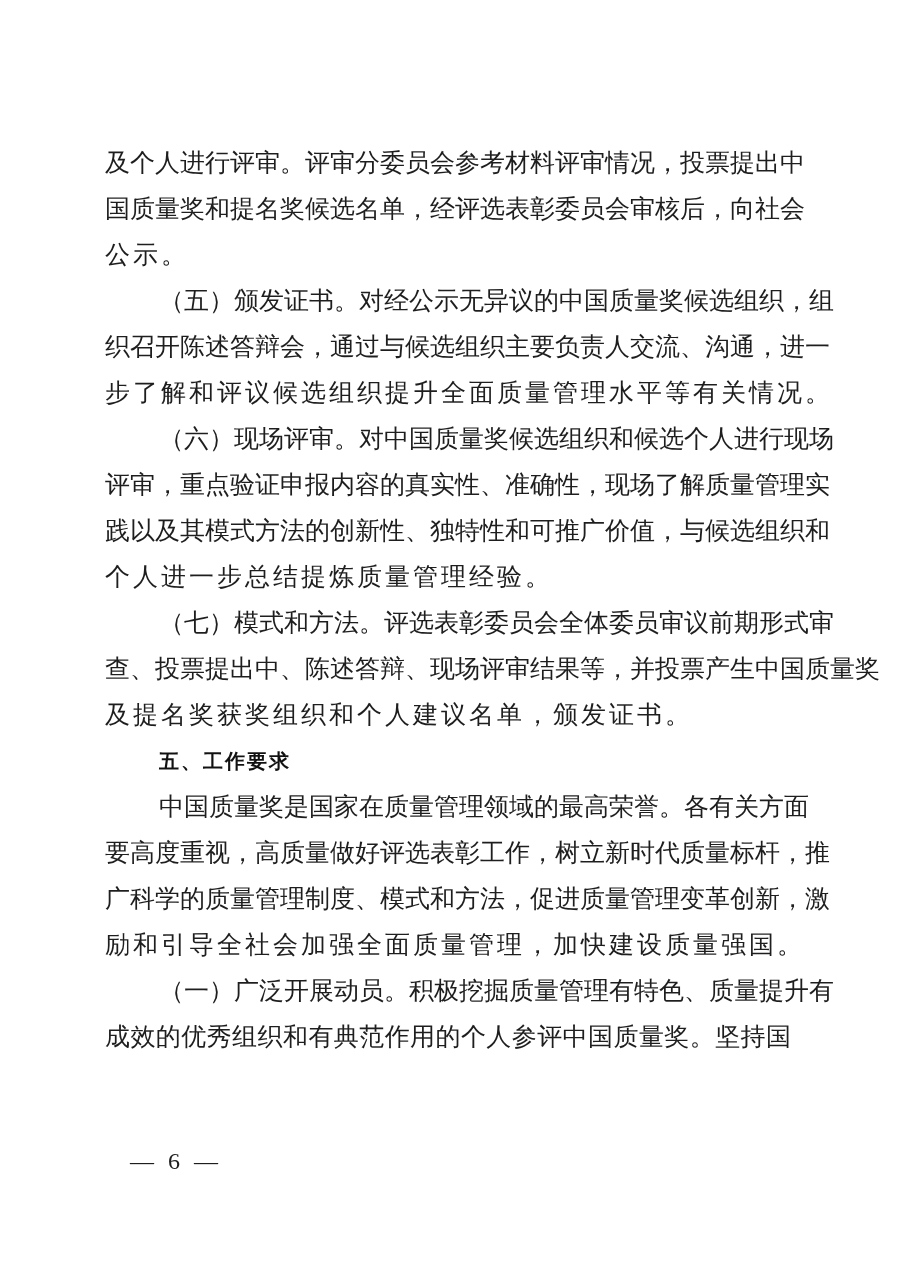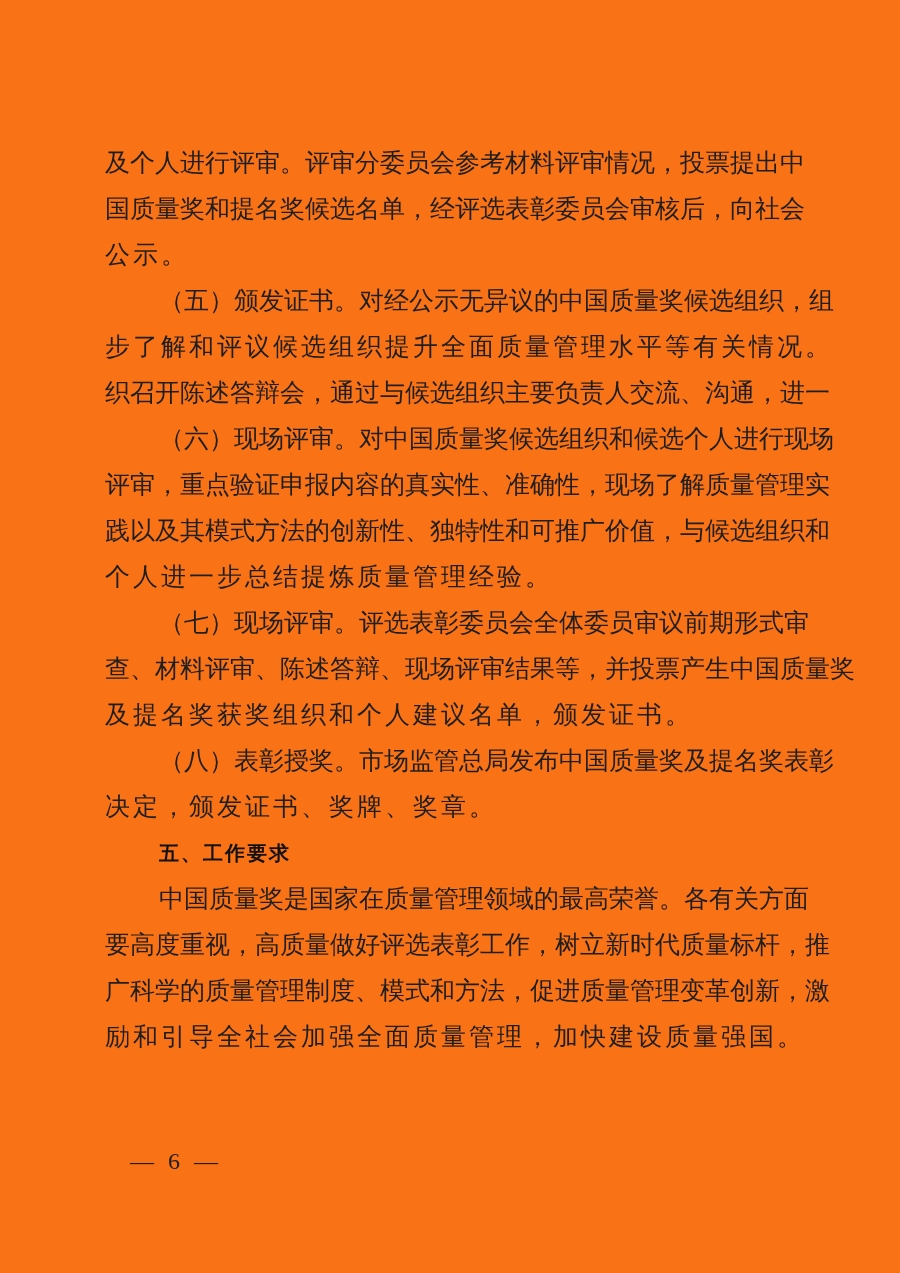--- a/index.html
+++ b/index.html
@@ -5,21 +5,21 @@
   html, body {
     margin: 0;
     padding: 0;
     background: #9a9a9a;
   }
   .page {
     position: relative;
     width: 900px;
     height: 1273px;
     margin: 0 auto;
-    background: #f97316;
+    background: #ffffff;
     overflow: hidden;
     color: #1e1e1e;
     font-family: "Liberation Serif", "DejaVu Serif", serif;
   }
   .text-block {
     position: absolute;
     left: 105px;
     top: 140px;
     width: 686px;
   }
@@ -69,49 +69,49 @@
   <div class="text-block">
 
     <div>
       <div class="line fill">及个人进行评审。评审分委员会参考材料评审情况，投票提出中</div>
       <div class="line fill">国质量奖和提名奖候选名单，经评选表彰委员会审核后，向社会</div>
       <div class="line">公示。</div>
     </div>
 
     <div>
       <div class="line fill indent">（五）颁发证书。对经公示无异议的中国质量奖候选组织，组</div>
+      <div class="line fill">织召开陈述答辩会，通过与候选组织主要负责人交流、沟通，进一</div>
       <div class="line">步了解和评议候选组织提升全面质量管理水平等有关情况。</div>
-      <div class="line fill">织召开陈述答辩会，通过与候选组织主要负责人交流、沟通，进一</div>
     </div>
 
     <div>
       <div class="line fill indent">（六）现场评审。对中国质量奖候选组织和候选个人进行现场</div>
       <div class="line fill">评审，重点验证申报内容的真实性、准确性，现场了解质量管理实</div>
       <div class="line fill">践以及其模式方法的创新性、独特性和可推广价值，与候选组织和</div>
       <div class="line">个人进一步总结提炼质量管理经验。</div>
     </div>
 
     <div>
-      <div class="line fill indent">（七）现场评审。评选表彰委员会全体委员审议前期形式审</div>
-      <div class="line fill">查、材料评审、陈述答辩、现场评审结果等，并投票产生中国质量奖</div>
+      <div class="line fill indent">（七）模式和方法。评选表彰委员会全体委员审议前期形式审</div>
+      <div class="line fill">查、投票提出中、陈述答辩、现场评审结果等，并投票产生中国质量奖</div>
       <div class="line">及提名奖获奖组织和个人建议名单，颁发证书。</div>
     </div>
 
-    <div>
-      <div class="line fill indent">（八）表彰授奖。市场监管总局发布中国质量奖及提名奖表彰</div>
-      <div class="line">决定，颁发证书、奖牌、奖章。</div>
-    </div>
 
     <div class="heading-line">五、工作要求</div>
 
     <div>
       <div class="line fill indent">中国质量奖是国家在质量管理领域的最高荣誉。各有关方面</div>
       <div class="line fill">要高度重视，高质量做好评选表彰工作，树立新时代质量标杆，推</div>
       <div class="line fill">广科学的质量管理制度、模式和方法，促进质量管理变革创新，激</div>
       <div class="line">励和引导全社会加强全面质量管理，加快建设质量强国。</div>
     </div>
 
+    <div>
+      <div class="line fill indent">（一）广泛开展动员。积极挖掘质量管理有特色、质量提升有</div>
+      <div class="line fill">成效的优秀组织和有典范作用的个人参评中国质量奖。坚持国</div>
+    </div>
 
   </div>
 
   <div class="page-footer">— 6 —</div>
 
 </div>
 
 </body></html>

